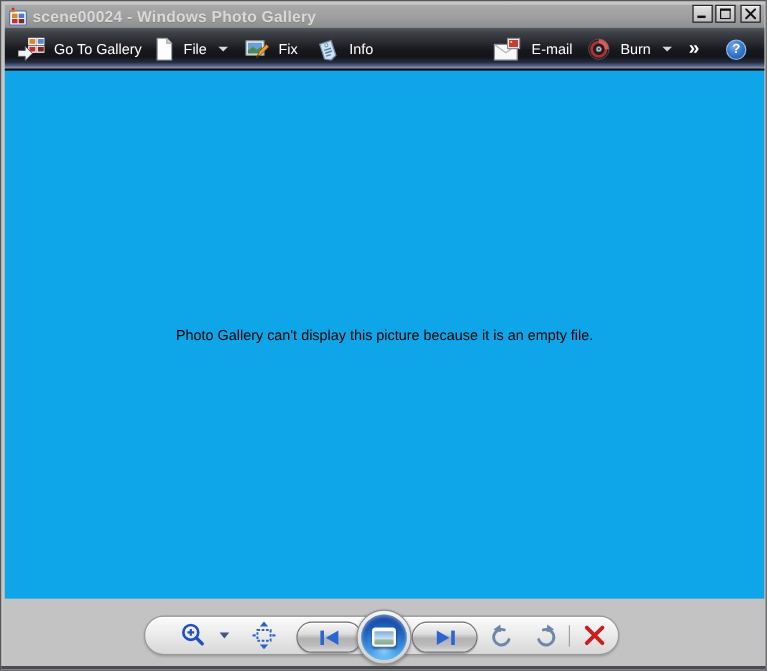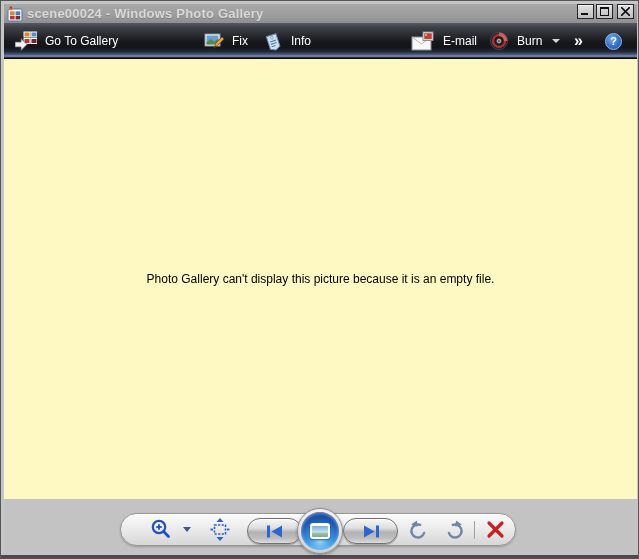--- a/index.html
+++ b/index.html
@@ -43,21 +43,21 @@
     display:flex;align-items:center;gap:8px;cursor:default;
   }
   .tb-label{font-size:12px;color:#fff;white-space:nowrap;}
   .tb-caret{
     width:0;height:0;border-left:4px solid transparent;border-right:4px solid transparent;
     border-top:4px solid #d8d8d8;margin-left:2px;
   }
   .tb-icon{display:block;}
   
   .content{
-    position:absolute;left:3px;top:58px;width:633px;height:440px;background:#fef9c3;
+    position:absolute;left:3px;top:58px;width:633px;height:440px;background:#0ea5e9;
   }
   .msg{
     position:absolute;left:0;top:213px;width:100%;text-align:center;
     font-size:12px;color:#000;
   }
   
   .bottombar{
     position:absolute;left:3px;top:498px;width:633px;height:58px;background:#c3c3c3;
   }
   .bottom-edge{position:absolute;left:0;bottom:0;width:639px;height:3px;background:#4b4b4f;}
@@ -145,20 +145,28 @@
       <svg class="tb-icon" width="22" height="22" viewBox="0 0 22 22">
         <rect x="9" y="2" width="6" height="5" fill="#e08428" stroke="#fff" stroke-width="1"></rect>
         <rect x="16" y="2" width="6" height="5" fill="#5a8ac8" stroke="#fff" stroke-width="1"></rect>
         <rect x="9" y="8.5" width="6" height="5" fill="#c03030" stroke="#fff" stroke-width="1"></rect>
         <rect x="16" y="8.5" width="6" height="5" fill="#7a2426" stroke="#fff" stroke-width="1"></rect>
         <polygon points="0,12 6,12 6,8.5 12,14.5 6,20.5 6,17 0,17" fill="#f2f2f2" stroke="#55585e" stroke-width="0.8"></polygon>
       </svg>
       <span class="tb-label">Go To Gallery</span>
     </div>
 
+    <div class="tb-item" style="left:125px">
+      <svg class="tb-icon" width="16" height="20" viewBox="0 0 16 20">
+        <path d="M2,1 L10,1 L14,5 L14,19 L2,19 Z" fill="#fdfdfd" stroke="#9aa0a8" stroke-width="1"></path>
+        <path d="M10,1 L10,5 L14,5" fill="#d8dce2" stroke="#9aa0a8" stroke-width="1"></path>
+      </svg>
+      <span class="tb-label">File</span>
+      <span class="tb-caret"></span>
+    </div>
 
     <div class="tb-item" style="left:259px">
       <svg class="tb-icon" width="20" height="20" viewBox="0 0 20 20">
         <g transform="rotate(-18 10 10)">
           <path d="M5,4 L15,4 L15,17 L10,19.5 L5,17 Z" fill="#cfe2f0" stroke="#6a8aa8" stroke-width="1"></path>
           <circle cx="10" cy="6.6" r="1.3" fill="#fff" stroke="#6a8aa8" stroke-width="0.8"></circle>
           <rect x="7" y="9.5" width="6" height="1.2" fill="#5a7ea0"></rect>
           <rect x="7" y="12" width="6" height="1.2" fill="#5a7ea0"></rect>
           <rect x="7" y="14.5" width="4" height="1.2" fill="#5a7ea0"></rect>
         </g>

